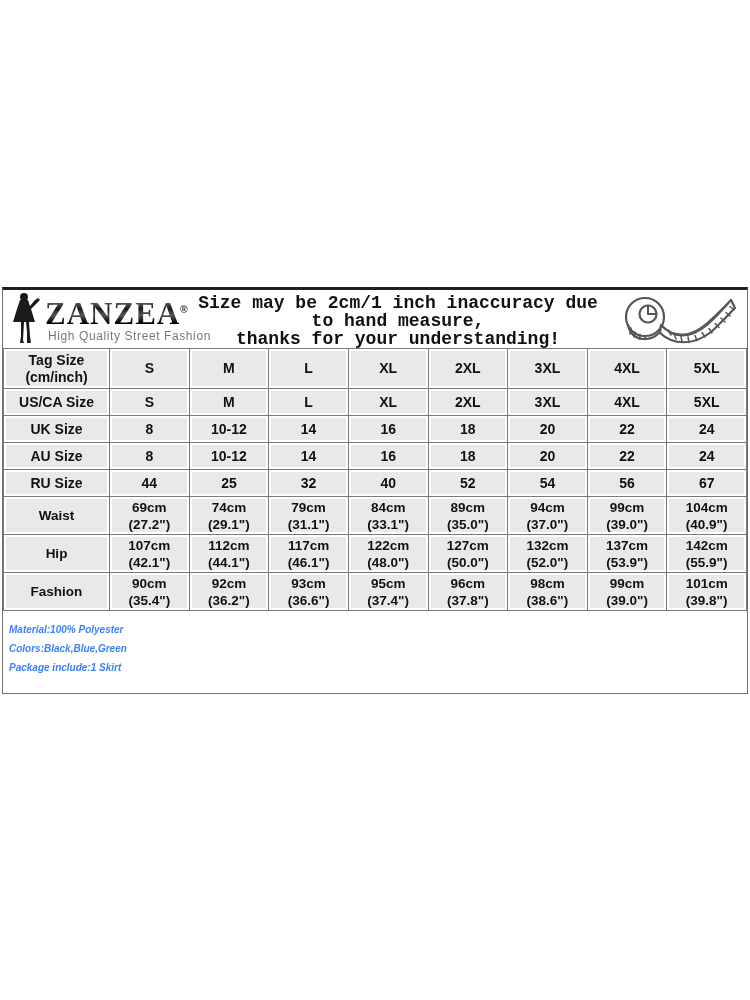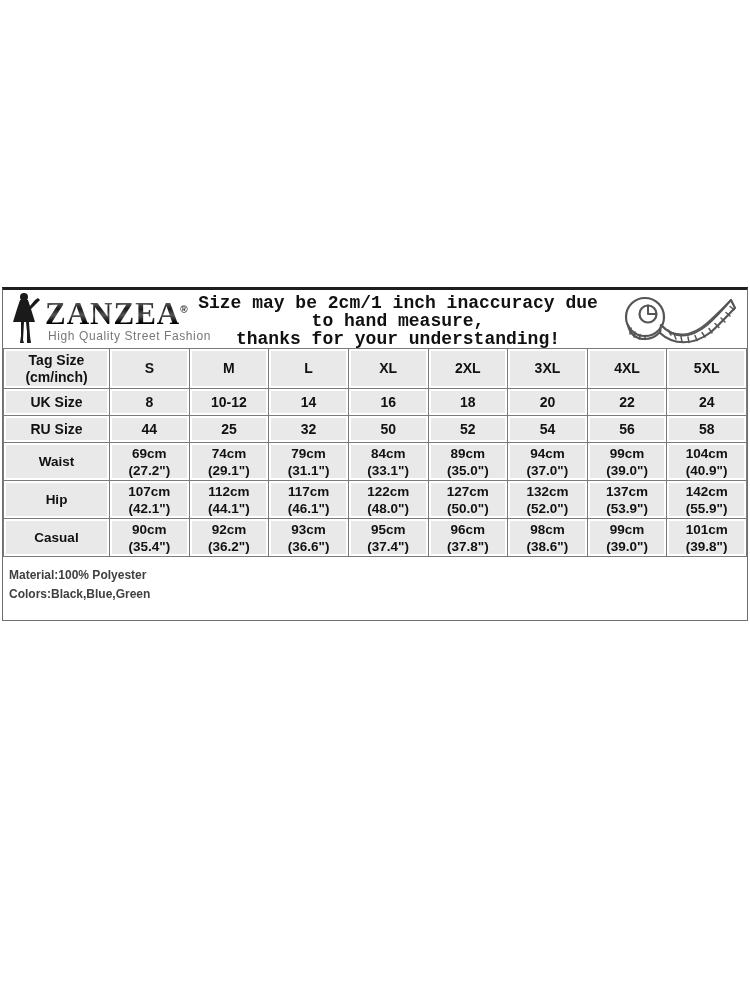--- a/index.html
+++ b/index.html
@@ -97,23 +97,24 @@
     color: #111111;
     padding: 0;
   }
   tr.row-head td { height: 40px; font-size: 14px; line-height: 17px; }
   tr.row-size td { height: 27px; font-size: 14px; }
   tr.row-meas td { height: 38px; font-size: 13.5px; line-height: 17px; }
   
   .details {
     padding: 9px 6px 16px 6px;
     font-weight: bold;
-    font-size: 12px;
+    font-size: 10px;
     line-height: 19px;
-    color: #404040;
+    color: #3b82f6;
+    font-style: italic;
   }
 </style>
 </head>
 <body>
 
 <div class="page">
   <div class="sheet">
 
     <div class="header">
       <div class="logo">
@@ -173,40 +174,62 @@
             <td>S</td>
             <td>M</td>
             <td>L</td>
             <td>XL</td>
             <td>2XL</td>
             <td>3XL</td>
             <td>4XL</td>
             <td>5XL</td>
           </tr>
           <tr class="row-size">
+            <td>US/CA Size</td>
+            <td>S</td>
+            <td>M</td>
+            <td>L</td>
+            <td>XL</td>
+            <td>2XL</td>
+            <td>3XL</td>
+            <td>4XL</td>
+            <td>5XL</td>
+          </tr>
+          <tr class="row-size">
             <td>UK Size</td>
             <td>8</td>
             <td>10-12</td>
             <td>14</td>
             <td>16</td>
             <td>18</td>
             <td>20</td>
             <td>22</td>
             <td>24</td>
           </tr>
           <tr class="row-size">
+            <td>AU Size</td>
+            <td>8</td>
+            <td>10-12</td>
+            <td>14</td>
+            <td>16</td>
+            <td>18</td>
+            <td>20</td>
+            <td>22</td>
+            <td>24</td>
+          </tr>
+          <tr class="row-size">
             <td>RU Size</td>
             <td>44</td>
             <td>25</td>
             <td>32</td>
-            <td>50</td>
+            <td>40</td>
             <td>52</td>
             <td>54</td>
             <td>56</td>
-            <td>58</td>
+            <td>67</td>
           </tr>
           <tr class="row-meas">
             <td>Waist</td>
             <td>
               <div>69cm</div>
               <div>(27.2")</div>
             </td>
             <td>
               <div>74cm</div>
               <div>(29.1")</div>
@@ -265,21 +288,21 @@
             <td>
               <div>137cm</div>
               <div>(53.9")</div>
             </td>
             <td>
               <div>142cm</div>
               <div>(55.9")</div>
             </td>
           </tr>
           <tr class="row-meas">
-            <td>Casual</td>
+            <td>Fashion</td>
             <td>
               <div>90cm</div>
               <div>(35.4")</div>
             </td>
             <td>
               <div>92cm</div>
               <div>(36.2")</div>
             </td>
             <td>
               <div>93cm</div>
@@ -305,16 +328,17 @@
               <div>101cm</div>
               <div>(39.8")</div>
             </td>
           </tr>
         </tbody>
     </table>
 
     <div class="details" id="product-details">
         <div>Material:100% Polyester</div>
         <div>Colors:Black,Blue,Green</div>
+        <div>Package include:1 Skirt</div>
       </div>
 
   </div>
 </div>
 
 </body></html>

